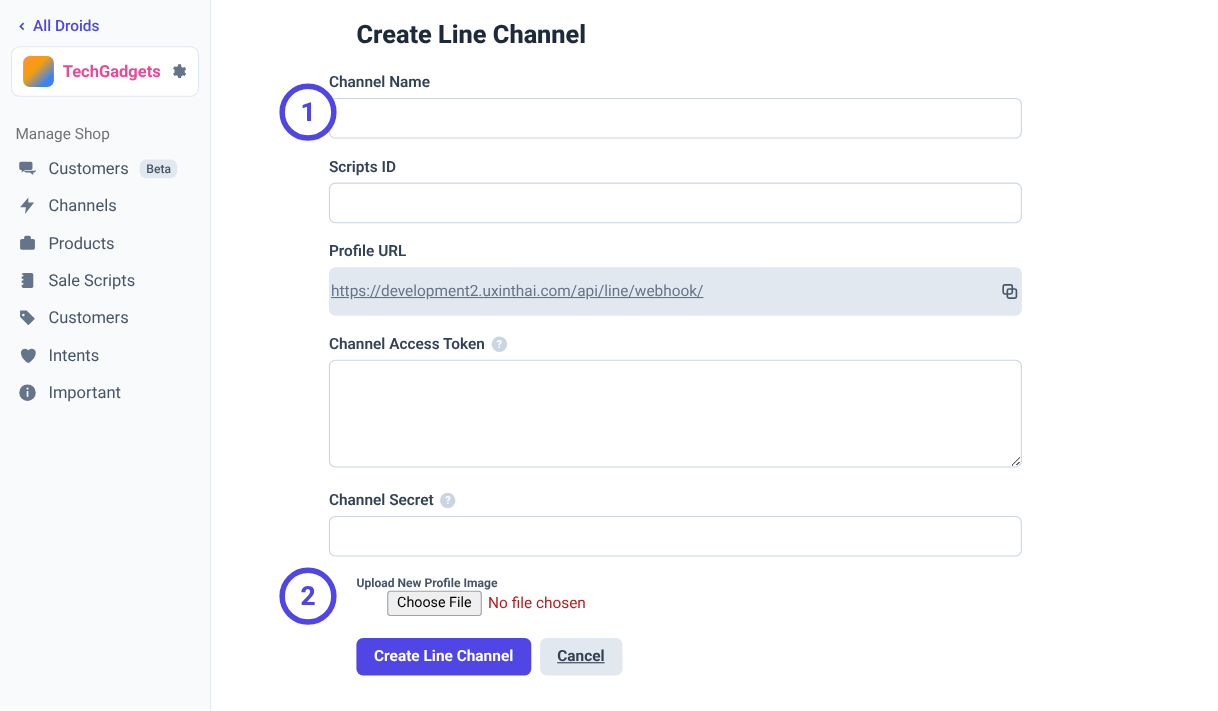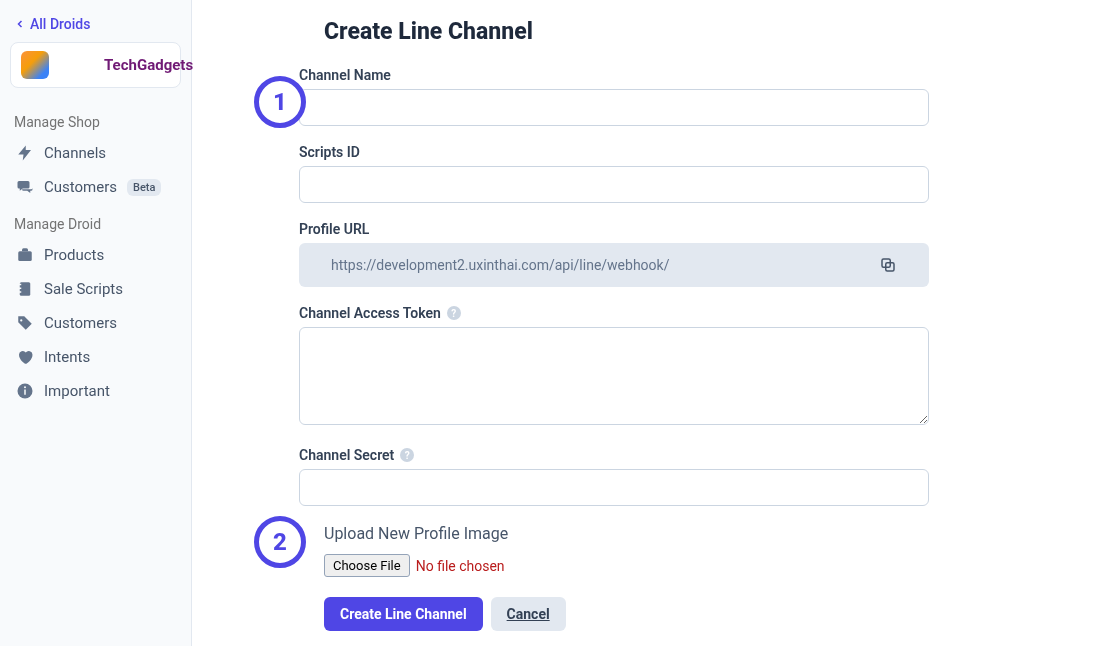--- a/index.html
+++ b/index.html
@@ -46,22 +46,21 @@
   width: 28px;
   height: 28px;
   border-radius: 6px;
   background: linear-gradient(135deg,#fb923c,#f59e0b 40%,#3b82f6 80%);
   flex-shrink: 0;
 }
 .shop-name {
   flex: 1;
   font-weight: 700;
   font-size: 15px;
-  color: #701a75;
-  margin-left: 47px;
+  color: #ec4899;
 }
 .gear {
   width: 16px; height: 16px; color: #64748b; cursor: pointer;
 }
 .section-label {
   font-size: 14px;
   color: #737373;
   padding: 6px 4px;
   margin-top: 6px;
 }
@@ -135,53 +134,55 @@
   font-size: 14px;
   font-family: inherit;
   background: #fff;
 }
 .text-input { height: 37px; }
 .textarea { height: 98px; resize: both; }
 .readonly-box {
   width: 100%;
   background: #e2e8f0;
   border-radius: 6px;
-  padding: 13px 32px;
+  padding: 13px 2px;
   display: flex;
   align-items: center;
   justify-content: space-between;
   color: #64748b;
   font-size: 14px;
+  text-decoration: underline;
 }
 .copy-btn {
   width: 18px; height: 18px; color: #475569; cursor: pointer;
 }
 .upload-row {
   margin-left: 56px;
   margin-bottom: 20px;
 }
 .upload-label {
-  font-size: 16px;
+  font-size: 11px;
   color: #475569;
-  margin-bottom: 11px;
-  font-weight: 400;
+  margin-bottom: 0;
+  font-weight: 700;
 }
 .file-wrap {
   display: flex;
   align-items: center;
   gap: 6px;
 }
 .file-btn {
   border: 1px solid #94a3b8;
   background: #efefef;
   padding: 3px 8px;
   font-size: 13px;
   border-radius: 3px;
   cursor: pointer;
   font-family: inherit;
+  margin-left: 28px;
 }
 .file-status {
   font-size: 14px;
   color: #b91c1c;
 }
 .actions {
   margin-left: 56px;
   display: flex;
   gap: 8px;
 }
@@ -242,37 +243,36 @@
     <svg class="gear" viewBox="0 0 24 24" fill="currentColor">
         <path d="M12 8a4 4 0 100 8 4 4 0 000-8zm9 4a7.9 7.9 0 00-.1-1.3l2.1-1.6-2-3.4-2.5 1a8 8 0 00-2.2-1.3L16 2h-4l-.3 2.4a8 8 0 00-2.2 1.3l-2.5-1-2 3.4 2.1 1.6A7.9 7.9 0 007 12c0 .4 0 .9.1 1.3L5 14.9l2 3.4 2.5-1a8 8 0 002.2 1.3L12 21h4l.3-2.4a8 8 0 002.2-1.3l2.5 1 2-3.4-2.1-1.6c.1-.4.1-.9.1-1.3z"></path>
       </svg>
   </div>
 
   <div class="section-label">Manage Shop</div>
 
   <div class="nav-item">
     <span class="icon">
       <svg viewBox="0 0 24 24" fill="currentColor">
-          <path d="M13 2L3 14h7l-1 8 11-14h-7l0-6z"></path>
-        </svg>
-    </span>
-    <span>Channels</span>
-  </div>
-
-  <div class="nav-item">
-    <span class="icon">
-      <svg viewBox="0 0 24 24" fill="currentColor">
           <path d="M4 4h12a2 2 0 012 2v6a2 2 0 01-2 2H9l-4 3v-3H4a2 2 0 01-2-2V6a2 2 0 012-2zm6 11h10a2 2 0 002-2v2a2 2 0 01-2 2h-1v3l-4-3h-5a2 2 0 01-2-2z"></path>
         </svg>
     </span>
     <span>Customers</span>
     <span class="badge">Beta</span>
   </div>
 
-  <div class="section-label">Manage Droid</div>
+  <div class="nav-item">
+    <span class="icon">
+      <svg viewBox="0 0 24 24" fill="currentColor">
+          <path d="M13 2L3 14h7l-1 8 11-14h-7l0-6z"></path>
+        </svg>
+    </span>
+    <span>Channels</span>
+  </div>
+
 
   <div class="nav-item">
     <span class="icon">
       <svg viewBox="0 0 24 24" fill="currentColor">
           <rect x="3" y="7" width="18" height="13" rx="2"></rect>
           <path d="M8 7V5a2 2 0 012-2h4a2 2 0 012 2v2"></path>
         </svg>
     </span>
     <span>Products</span>
   </div>

